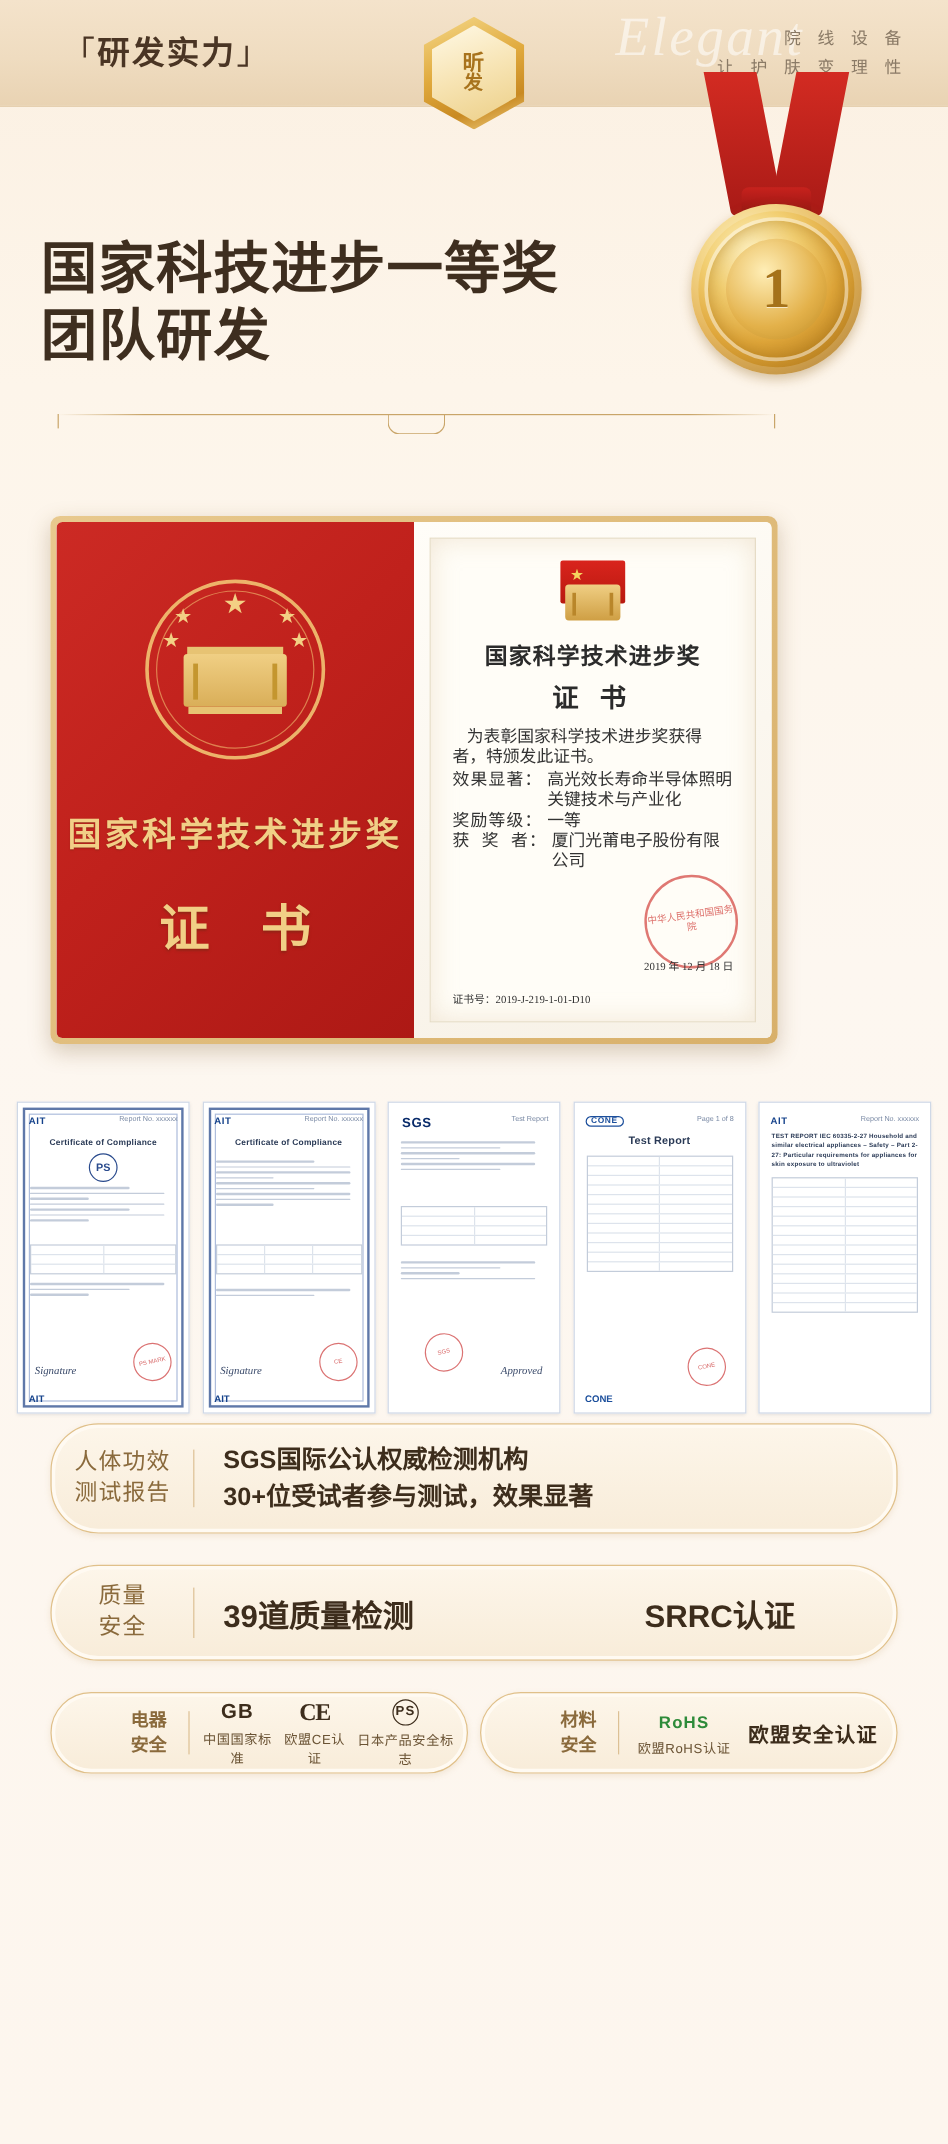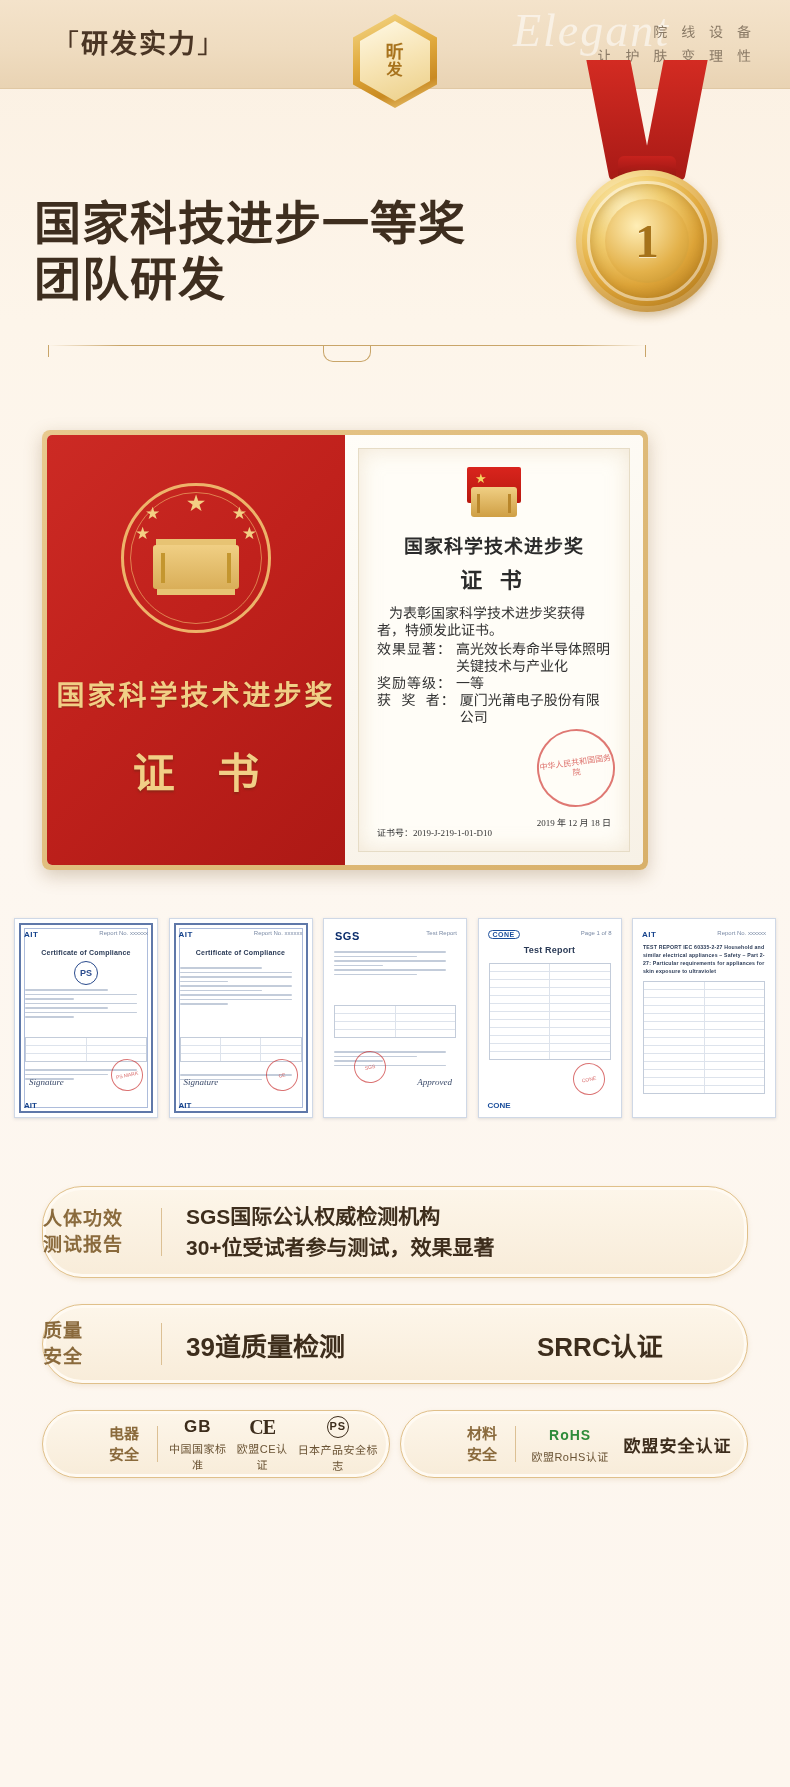--- a/index.html
+++ b/index.html
@@ -278,21 +278,21 @@
     font-size:14px;
     color:#333;
     line-height:17px;
   }
   .doc-body p{margin:0 0 2px 0;}
   .doc-body .indent{text-indent:12px;}
   .doc-row{display:flex;gap:4px;}
   .doc-row .lbl{white-space:nowrap;letter-spacing:1px;}
   .doc-row .val{flex:1;}
   .doc-sign{
-    position:absolute;right:18px;bottom:22px;
+    position:absolute;right:18px;bottom:40px;
     text-align:right;
     font-family:"Liberation Serif","DejaVu Serif",serif;
     font-size:9px;color:#333;
   }
   .seal{
     position:absolute;right:14px;bottom:44px;
     width:74px;height:74px;border-radius:50%;
     border:2px solid rgba(205,45,40,.75);
     color:rgba(205,45,40,.8);
     font-size:8px;
@@ -310,21 +310,21 @@
 
   
   .thumbs{
     position:absolute;
     left:14px; top:918px;
     width:762px;
     display:flex;
     justify-content:space-between;
   }
   .thumb{
-    width:144px;height:200px;
+    width:144px;height:260px;
     background:#fff;
     border:1px solid #cfd8e6;
     box-sizing:border-box;
     position:relative;
     overflow:hidden;
     box-shadow:0 1px 3px rgba(80,90,110,.18);
   }
   .thumb .frame{
     position:absolute;inset:4px;
     border:2px solid #2a4b8d;
@@ -398,23 +398,24 @@
     left:42px; width:706px;
     box-sizing:border-box;
     border:1px solid #e0c08a;
     border-radius:40px;
     background:linear-gradient(180deg,#fdf6ea,#f8ecd9);
     box-shadow:inset 0 0 0 3px #fffaf2, 0 2px 5px rgba(190,155,100,.18);
     display:flex;align-items:center;
   }
   .bar .bar-key{
     width:118px;
+    text-align:center;
     font-size:19px;line-height:26px;
     color:#8a6a3c;
-    font-weight:bold;
+    font-weight:normal;
     letter-spacing:1px;
   }
   .bar .vsep{
     width:1px;height:54%;
     background:#dcc094;
   }
   .bar .bar-val{
     flex:1;
     padding-left:24px;
     color:#3d2d1c;

